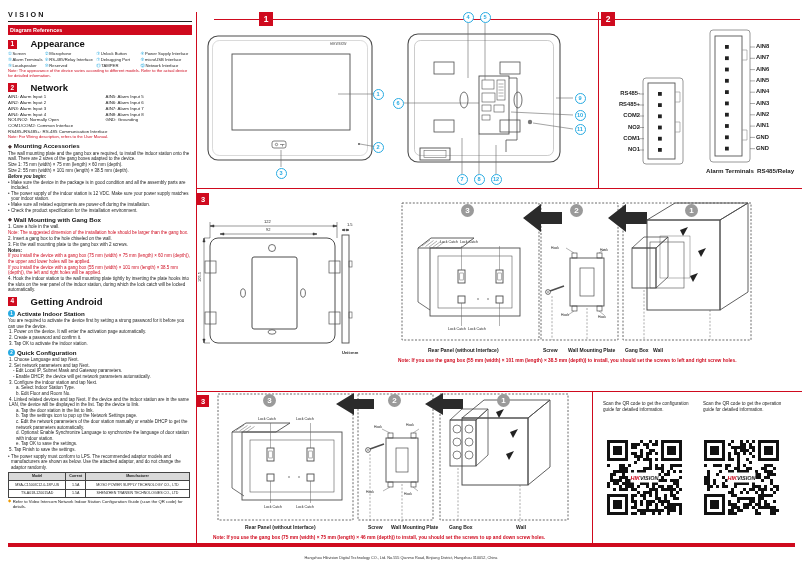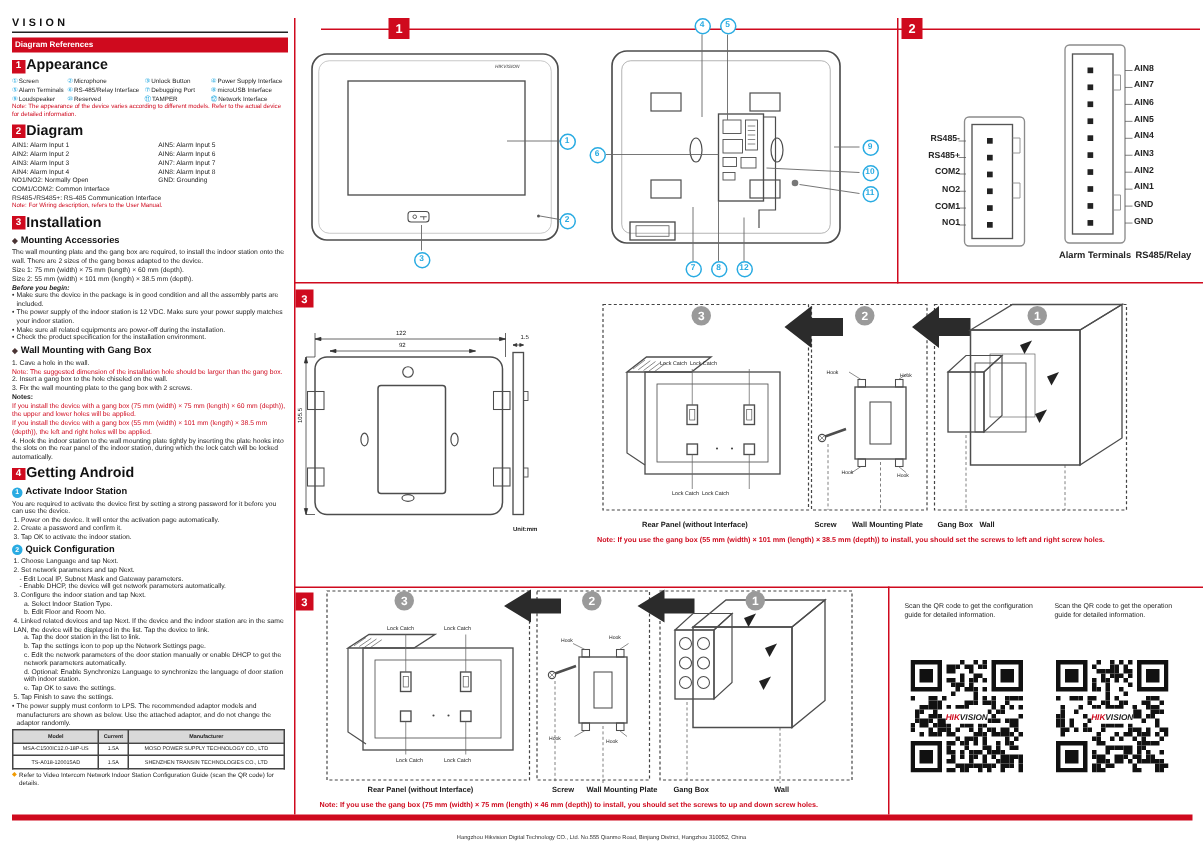--- a/index.html
+++ b/index.html
@@ -13,21 +13,21 @@
   .leftcol{position:absolute;left:8px;top:8px;width:184px;height:538px;overflow:hidden;font-size:4.5px;line-height:1.22;color:#1c1c1c}
   .hdr{position:relative;background:#e2001a;height:31px;padding:2px 3px;color:#fff}
   .model{font-size:12.5px;font-weight:bold;line-height:13px;letter-spacing:-0.2px}
   .hdr-sub{display:flex;gap:26px;margin-top:2.5px;align-items:baseline}
   .subtitle{font-size:4.2px;font-weight:bold}
   .doccode{font-size:3.6px}
   .logo{position:absolute;right:2px;top:3px;width:60px;height:16px;background:#fff;display:flex;align-items:center;justify-content:center;font-weight:bold;font-style:italic;font-size:8px}
   .logo .hik{color:#e2001a}.logo .vis{color:#141414}
   .english{font-size:7.2px;font-weight:bold;letter-spacing:2.2px;color:#111;border-bottom:1.6px solid #222;padding-bottom:1.5px;margin-top:3px}
   .dref{background:#cf0a1e;color:#fff;font-weight:bold;font-size:5.4px;padding:1.8px 2px;margin-top:3px}
-  .stitle{display:flex;align-items:center;gap:1px;margin-top:3px;margin-bottom:1px}
+  .stitle{display:flex;align-items:center;gap:14px;margin-top:3px;margin-bottom:1px}
   .sbadge{flex:0 0 auto;width:8.5px;height:8.5px;background:#cf0a1e;color:#fff;font-size:6.5px;font-weight:bold;display:flex;align-items:center;justify-content:center}
   .sname{font-size:9.5px;font-weight:bold;color:#111}
   .appgrid{display:grid;grid-template-columns:20% 28% 24% 28%;row-gap:0.6px;font-size:4.2px}
   .cn{color:#29abe2;font-style:normal;font-size:4.4px;margin-right:0.6px}
   .rn{color:#cf0a1e;font-size:4.1px;margin-top:0.6px;line-height:1.2}
   .termgrid{display:grid;grid-template-columns:53% 47%;font-size:4.4px;line-height:1.3}
   .fullrow{font-size:4.4px;line-height:1.3}
   .shead{display:flex;align-items:center;gap:2px;font-size:6.2px;font-weight:bold;margin-top:2.5px;margin-bottom:0.8px;color:#111}
   .dia{color:#4a3434;font-size:5px}
   .btxt{margin-top:0.4px}
@@ -100,42 +100,38 @@
       <span><i class="cn">⑧</i><span>microUSB Interface</span></span>
       <span><i class="cn">⑨</i><span>Loudspeaker</span></span>
       <span><i class="cn">⑩</i><span>Reserved</span></span>
       <span><i class="cn">⑪</i><span>TAMPER</span></span>
       <span><i class="cn">⑫</i><span>Network Interface</span></span>
     </div>
     <div class="rn">Note: The appearance of the device varies according to different models. Refer to the actual device for detailed information.</div>
 
     <div class="stitle">
       <span class="sbadge">2</span>
-      <span class="sname">Diagram</span>
+      <span class="sname">Network</span>
     </div>
     <div class="termgrid">
       <span>AIN1: Alarm Input 1</span>
         <span>AIN5: Alarm Input 5</span>
       <span>AIN2: Alarm Input 2</span>
         <span>AIN6: Alarm Input 6</span>
       <span>AIN3: Alarm Input 3</span>
         <span>AIN7: Alarm Input 7</span>
       <span>AIN4: Alarm Input 4</span>
         <span>AIN8: Alarm Input 8</span>
       <span>NO1/NO2: Normally Open</span>
         <span>GND: Grounding</span>
     </div>
     <div class="fullrow">COM1/COM2: Common Interface</div>
     <div class="fullrow">RS485-/RS485+: RS-485 Communication Interface</div>
     <div class="rn">Note: For Wiring description, refers to the User Manual.</div>
 
-    <div class="stitle">
-      <span class="sbadge">3</span>
-      <span class="sname">Installation</span>
-    </div>
     <div class="shead">
       <span class="dia">◆</span>
       <span>Mounting Accessories</span>
     </div>
     <div class="btxt">The wall mounting plate and the gang box are required, to install the indoor station onto the wall. There are 2 sizes of the gang boxes adapted to the device.</div>
     <div class="btxt">Size 1: 75 mm (width) × 75 mm (length) × 60 mm (depth).</div>
     <div class="btxt">Size 2: 55 mm (width) × 101 mm (length) × 38.5 mm (depth).</div>
     <div class="ital">Before you begin:</div>
     <div class="bul">
         <span class="b">•</span>

